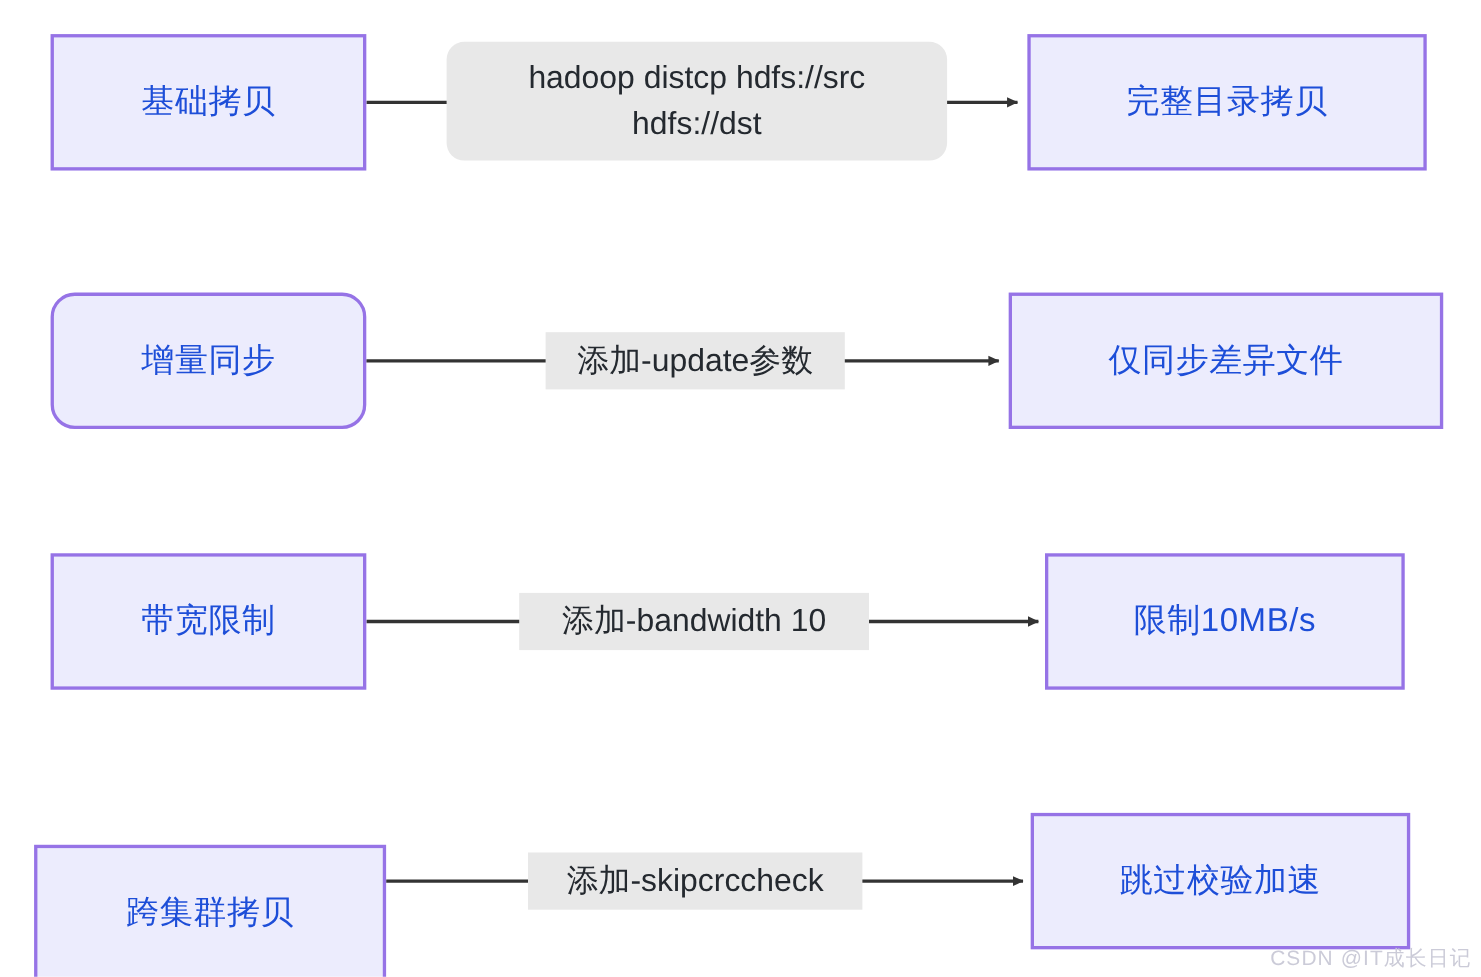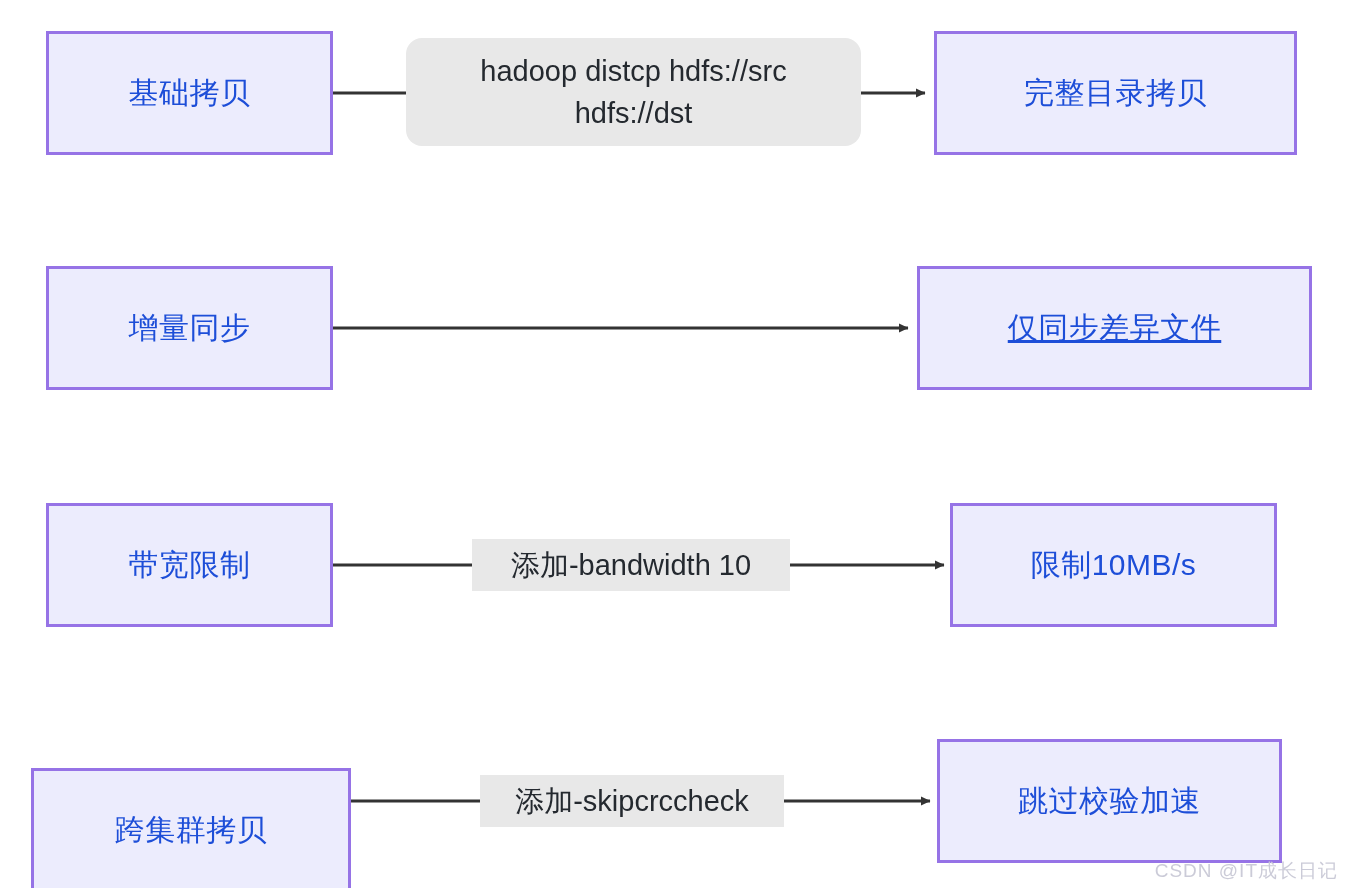--- a/index.html
+++ b/index.html
@@ -95,26 +95,29 @@
 
   <div class="edge-label" style="left:406px; top:38px; width:455px; height:108px;border-radius:16px;">
     <span>hadoop distcp hdfs://src</span>
     <span>hdfs://dst</span>
   </div>
 
   <div class="node" style="left:934px; top:31px; width:363px; height:124px;">
     <span>完整目录拷贝</span>
   </div>
 
-  <div class="node" style="left:46px; top:266px; width:287px; height:124px;">
+  <div class="node" style="left:46px; top:266px; width:287px; height:124px;border-radius:22px;">
     <span>增量同步</span>
   </div>
 
+  <div class="edge-label" style="left:496px; top:302px; width:272px; height:52px;">
+    <span>添加-update参数</span>
+  </div>
 
-  <div class="node" style="left:917px; top:266px; width:395px; height:124px;text-decoration:underline;">
+  <div class="node" style="left:917px; top:266px; width:395px; height:124px;">
     <span>仅同步差异文件</span>
   </div>
 
   <div class="node" style="left:46px; top:503px; width:287px; height:124px;">
     <span>带宽限制</span>
   </div>
 
   <div class="edge-label" style="left:472px; top:539px; width:318px; height:52px;">
     <span>添加-bandwidth 10</span>
   </div>

